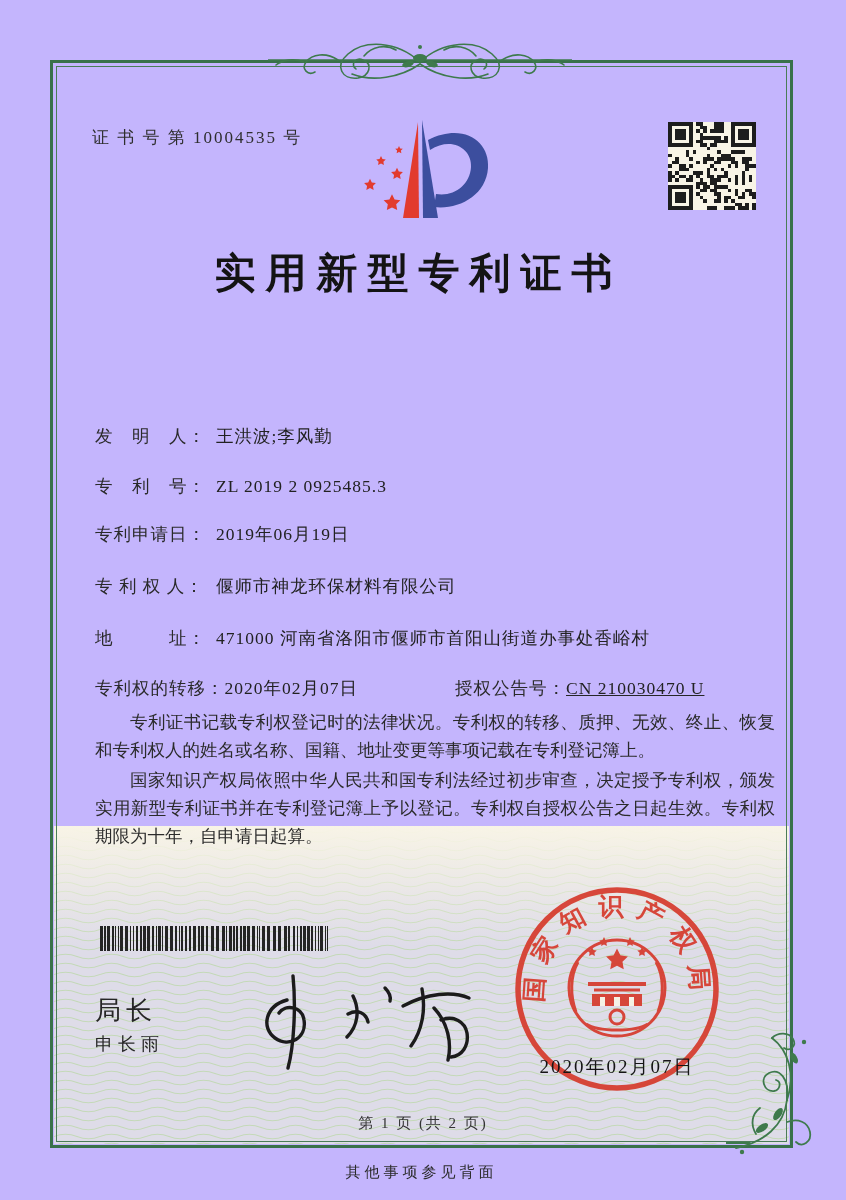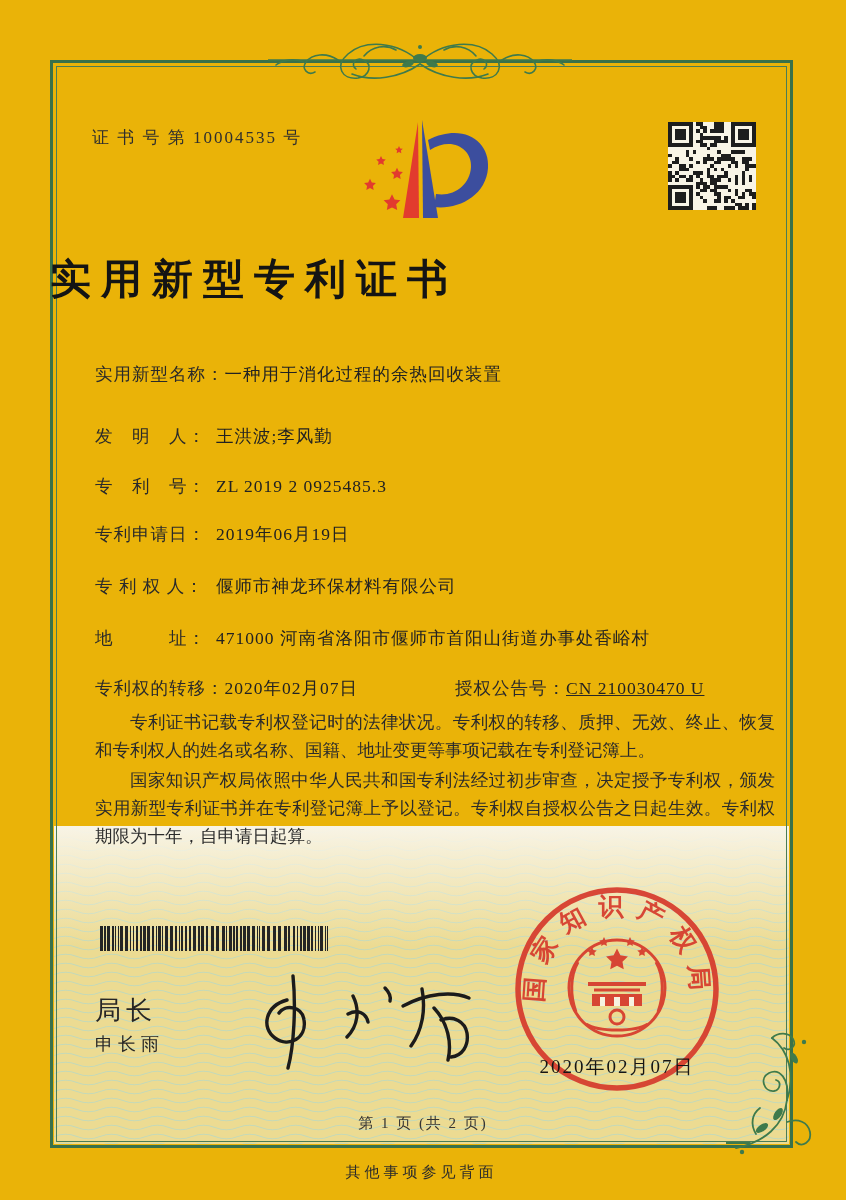--- a/index.html
+++ b/index.html
@@ -1,33 +1,33 @@
 <!DOCTYPE html>
 <html><head>
 <meta charset="utf-8">
 <style>
   html,body{margin:0;padding:0;}
   body{background:#e8e4d4;}
   .page{
     position:relative; width:846px; height:1200px; margin:0 auto;
-    background:#eab308; overflow:hidden;
+    background:#c4b5fd; overflow:hidden;
     font-family:"Liberation Serif","DejaVu Serif",serif;
     color:#262626;
   }
   .abs{position:absolute;}
   
   .frame{left:50px; top:60px; width:737px; height:1082px; border:3px solid #39714a; z-index:1;}
   .frame-inner{position:absolute; left:3px; top:3px; right:3px; bottom:3px; border:1px solid #4a7d57;}
   
   .guilloche{left:54px; top:826px; width:735px; height:318px; z-index:0;}
   
   .cert-no{left:92px; top:126px; font-size:17px; letter-spacing:2px; z-index:3; color:#2e2e2e;}
   .logo{left:340px; top:106px; width:165px; height:132px; z-index:3;}
   .qr{left:668px; top:122px; width:88px; height:88px; z-index:3;}
-  .title{left:50px; top:252px; width:737px; text-align:left; font-size:41px; font-weight:bold;
+  .title{left:50px; top:246px; width:737px; text-align:center; font-size:41px; font-weight:bold;
          letter-spacing:10px; z-index:3; color:#141414;}
   
   .row{left:95px; width:678px; z-index:3; font-size:17.5px; white-space:nowrap;}
   .lbl{display:inline-block; min-width:121px; letter-spacing:1px; color:#2a2a2a;}
   .val{letter-spacing:1px; color:#222;}
   .pair2{position:absolute; left:360px; top:0;text-decoration:underline;}
   
   .paras{left:95px; top:708px; width:680px; z-index:3;}
   .paras p{margin:0 0 2px 0; font-size:17.5px; line-height:28px; text-align:justify;
            text-indent:2em; color:#2b2b2b;}
@@ -297,23 +297,20 @@
       <rect x="18" y="0" width="7" height="7" fill="#1d1d1d"></rect>
       <rect x="19" y="1" width="5" height="5" fill="#f8f4e6"></rect>
       <rect x="20" y="2" width="3" height="3" fill="#1d1d1d"></rect>
       <rect x="0" y="18" width="7" height="7" fill="#1d1d1d"></rect>
       <rect x="1" y="19" width="5" height="5" fill="#f8f4e6"></rect>
       <rect x="2" y="20" width="3" height="3" fill="#1d1d1d"></rect>
     </svg>
 
   <div class="abs title">实用新型专利证书</div>
 
-  <div class="abs row" style="top:362px">
-    <span class="lbl">实用新型名称：</span><span class="val">一种用于消化过程的余热回收装置</span>
-  </div>
   <div class="abs row" style="top:424px">
     <span class="lbl">发　明　人：</span><span class="val">王洪波;李风勤</span>
   </div>
   <div class="abs row" style="top:474px">
     <span class="lbl">专　利　号：</span><span class="val">ZL 2019 2 0925485.3</span>
   </div>
   <div class="abs row" style="top:522px">
     <span class="lbl">专利申请日：</span><span class="val">2019年06月19日</span>
   </div>
   <div class="abs row" style="top:574px">

